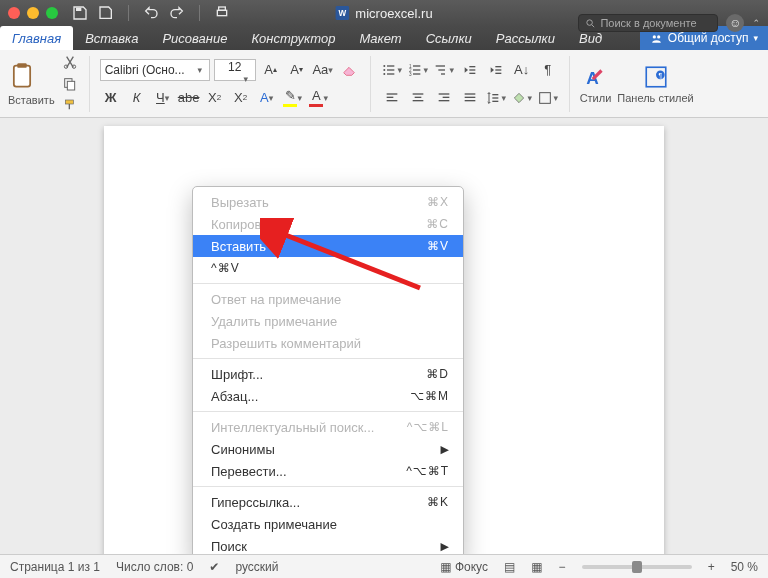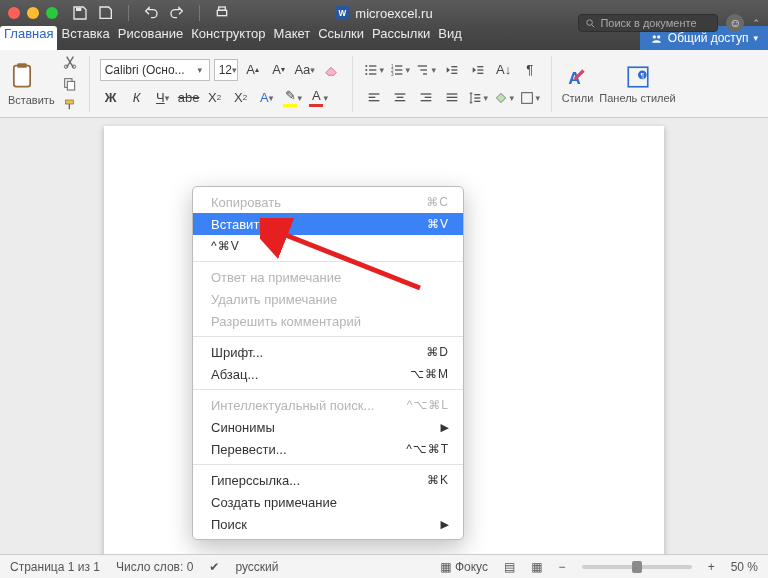--- a/index.html
+++ b/index.html
@@ -13,36 +13,36 @@
   .qat { display:flex; gap:10px; align-items:center; }
   .qicon { width:16px; height:16px; fill:#e8e8e8; }
   .qsep { width:1px; height:16px; background:#777; margin:0 4px; }
   .title-center { position:absolute; left:50%; transform:translateX(-50%); display:flex; align-items:center; gap:6px; font-size:13px; color:#eee; }
   .search-box { margin-left:auto; display:flex; align-items:center; gap:8px;margin-top:20px; }
   .search-input { background:#3c3c3c; border:1px solid #2f2f2f; border-radius:4px; height:18px; width:140px; font-size:11px; color:#bbb; display:flex; align-items:center; padding:0 6px; gap:4px; }
   .emoji-btn { width:18px; height:18px; border-radius:50%; background:#6a6a6a; display:flex; align-items:center; justify-content:center; font-size:12px;}
 
   
   .tabs { height:24px; background:linear-gradient(#4a4a4a,#404040); display:flex; align-items:stretch; color:#fff; font-size:13px; }
-  .tab { padding:0 4px; display:flex; color:#eaeaea; }
+  .tab { padding:0 12px; display:flex; align-items:center; color:#eaeaea;font-style:italic; }
   .tab.active { background:#fff; color:#2a63c0; border-top-left-radius:3px; border-top-right-radius:3px; }
   .share-btn { margin-left:auto; background:#3a76c6; padding:0 10px; display:flex; align-items:center; gap:5px; color:#fff; font-size:12px; }
 
   
   .ribbon { height:68px; background:#f4f4f4; border-bottom:1px solid #ccc; display:flex; align-items:center; padding:2px 8px; gap:6px; }
   .rgroup { display:flex; flex-direction:column; gap:4px; }
   .rgroup.vcenter{justify-content:center;}
   .paste { text-align:center; font-size:11px; color:#555; }
   .paste-icon{width:28px;height:28px;}
   .gdiv{width:1px;height:56px;background:#ddd;margin:0 4px;}
   .small-stack{display:flex;flex-direction:column;gap:6px;}
   .small-btn{width:18px;height:16px;}
   .row{display:flex;align-items:center;gap:4px;}
   .font-sel{border:1px solid #bfbfbf;background:#fff;height:22px;font-size:12px;padding:0 4px;display:flex;align-items:center;}
-  .font-sel.name{width:110px;} .font-sel.size{width:24px;}
+  .font-sel.name{width:110px;} .font-sel.size{width:42px;flex-direction:column;}
   .dd{width:10px;text-align:center;color:#666;font-size:9px;}
   .ribtn{width:22px;height:22px;display:flex;align-items:center;justify-content:center;font-size:13px;color:#444;}
   .ribtn svg{width:16px;height:16px;}
   .color-strip{height:3px;width:14px;margin-top:1px;}
   .rgroup.big{text-align:right;font-size:11px;color:#555;display:flex;flex-direction:column;align-items:center;gap:2px;}
   .big svg{width:26px;height:26px;}
 
   
   .doc-area{position:relative;height:436px;background:#ececec;overflow:hidden;}
   .page{position:absolute;left:104px;top:8px;width:560px;height:620px;background:#fff;box-shadow:0 2px 6px rgba(0,0,0,.25);}
@@ -351,20 +351,24 @@
         <text x="16" y="13" font-size="6" fill="#fff" text-anchor="middle">¶</text>
       </svg>
     <div>Панель стилей</div>
   </div>
 </div>
 
 <div class="doc-area">
   <div class="page"></div>
 
   <div class="cmenu" id="cmenu">
+      <div class="citem disabled">
+        <span>Вырезать</span>
+        <span class="sc">⌘X</span>
+      </div>
       <div class="citem disabled">
         <span>Копировать</span>
         <span class="sc">⌘C</span>
       </div>
       <div class="citem selected">
         <span>Вставить</span>
         <span class="sc">⌘V</span>
       </div>
       <div class="citem">
         <span class="sc">^⌘V</span>

